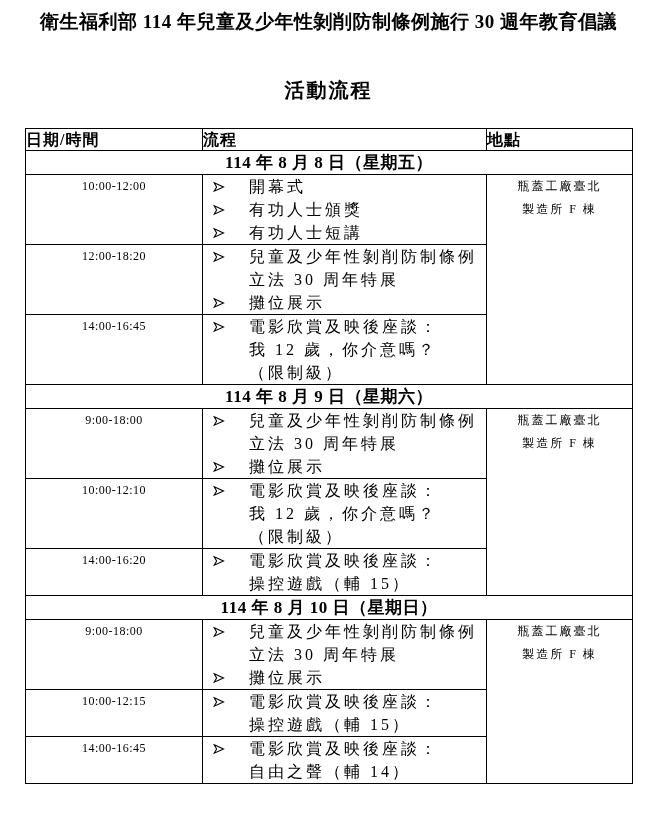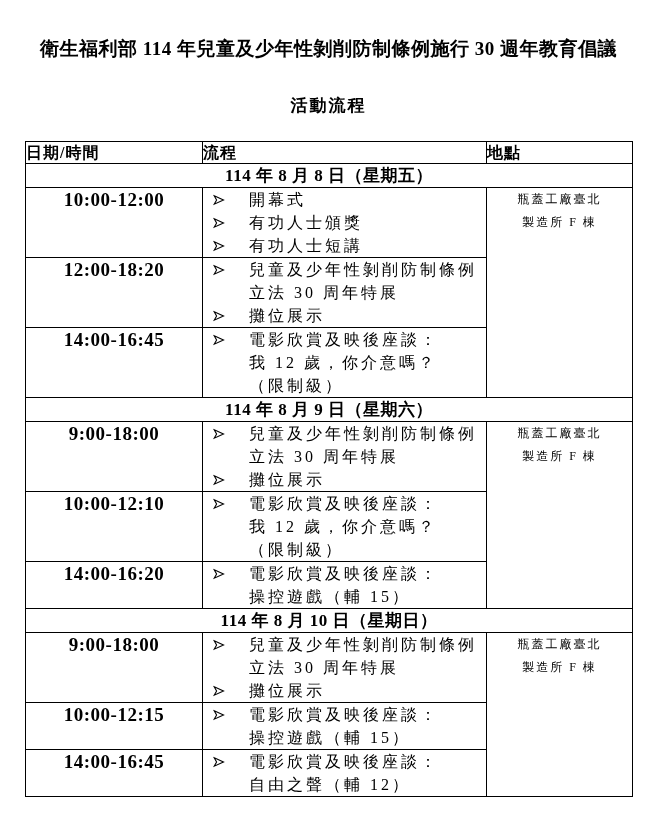--- a/index.html
+++ b/index.html
@@ -11,35 +11,35 @@
     width: 654px;
     height: 826px;
     color: #000000;
     font-family: "Liberation Serif", "DejaVu Serif", serif;
     overflow: hidden;
   }
   .page {
     box-sizing: border-box;
     width: 654px;
     height: 826px;
-    padding: 36px 22px 0 25px;
+    padding: 9px 22px 0 25px;
   }
   .doc-title {
     font-size: 19px;
     font-weight: bold;
     text-align: center;
     line-height: 26px;
     letter-spacing: 0.5px;
     white-space: nowrap;
   }
   .doc-subtitle {
-    font-size: 17px;
+    font-size: 20px;
     font-weight: bold;
     text-align: center;
-    margin-top: 32px;
+    margin-top: 42px;
     letter-spacing: 2px;
   }
   table.schedule {
     border-collapse: collapse;
     table-layout: fixed;
     width: 607px;
     margin-top: 24px;
   }
   table.schedule th,
   table.schedule td {
@@ -58,25 +58,24 @@
   }
   td.section-cell {
     font-size: 17px;
     font-weight: bold;
     text-align: center;
     line-height: 23px;
     height: 23px;
     letter-spacing: 0.5px;
   }
   td.time-cell {
-    font-size: 19px;
+    font-size: 12px;
     text-align: center;
     line-height: 23px;
     letter-spacing: 0.5px;
-    font-weight: bold;
   }
   td.flow-cell {
     font-size: 16px;
     line-height: 23px;
   }
   .flow-line {
     display: flex;
     align-items: flex-start;
     padding-left: 10px;
   }
@@ -330,19 +329,19 @@
             <div class="flow-line">
               <span class="bullet-box">
                 <svg width="12" height="12" viewBox="0 0 12 12" aria-hidden="true">
                   <path d="M1.2 1.8 L10.5 6 L1.2 10.2 L3.6 6 Z" fill="#ffffff" stroke="#000000" stroke-width="1.1" stroke-linejoin="miter"></path>
                 </svg>
               </span>
               <span class="flow-text">電影欣賞及映後座談：</span>
             </div>
             <div class="flow-line">
               <span class="bullet-box"></span>
-              <span class="flow-text">自由之聲（輔 12）</span>
+              <span class="flow-text">自由之聲（輔 14）</span>
             </div>
           </td>
         </tr>
       </tbody>
   </table>
 </div>
 
 </body></html>

